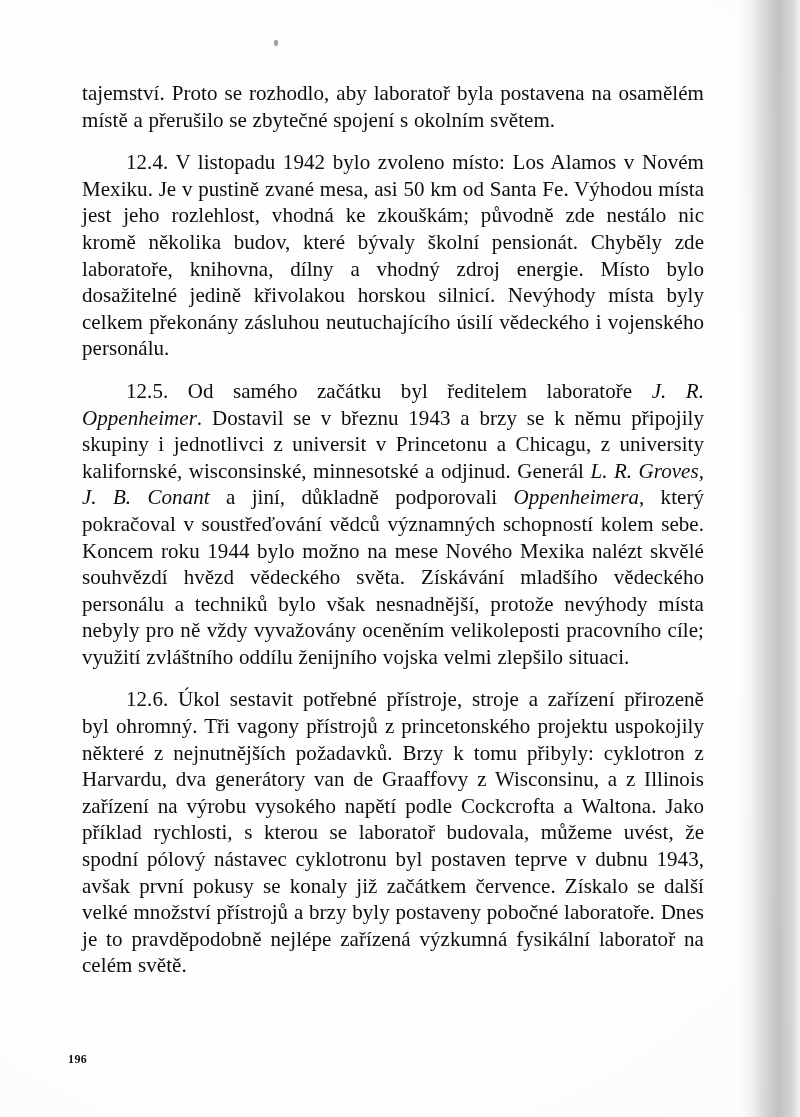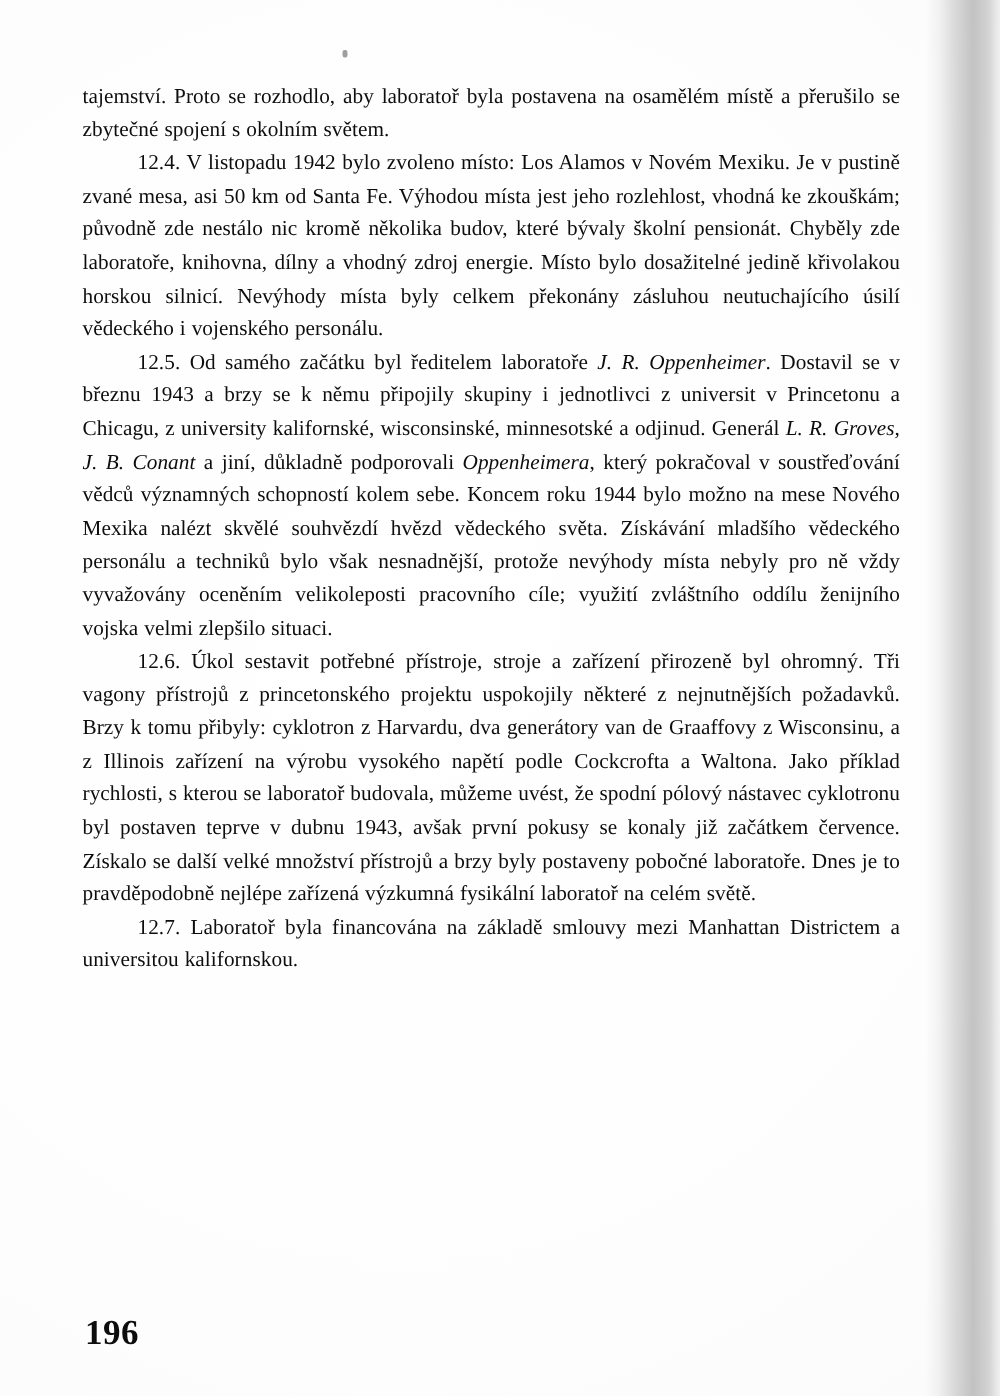--- a/index.html
+++ b/index.html
@@ -70,43 +70,43 @@
   }
 
   .text-column {
     position: absolute;
     left: 66px;
     top: 64px;
     width: 654px;
   }
 
   p.para {
-    margin: 0;
+    margin: 16px;
     text-align: justify;
     text-justify: inter-word;
-    font-size: 17px;
+    font-size: 21px;
     line-height: 26.6px;
     letter-spacing: 0.05px;
     word-spacing: 0.4px;
     hyphens: manual;
     text-indent: 0;
   }
 
   p.para.indented {
     text-indent: 44px;
   }
 
   p.para em {
   }
 
   .page-number {
     position: absolute;
     left: 68px;
     top: 1053px;
-    font-size: 28px;
+    font-size: 12px;
     font-weight: bold;
     line-height: 1;
     letter-spacing: 0.4px;
   }
 </style>
 </head>
 <body>
 
 <div class="page">
 
@@ -116,21 +116,20 @@
   <div class="text-column">
 
     <p class="para">tajemství. Proto se rozhodlo, aby laboratoř byla postavena na osamělém místě a přerušilo se zbytečné spojení s okolním světem.</p>
 
     <p class="para indented">12.4. V listopadu 1942 bylo zvoleno místo: Los Alamos v Novém Mexiku. Je v pustině zvané mesa, asi 50 km od Santa Fe. Výhodou místa jest jeho rozlehlost, vhodná ke zkouškám; původně zde nestálo nic kromě několika budov, které bývaly školní pensionát. Chyběly zde laboratoře, knihovna, dílny a vhodný zdroj energie. Místo bylo dosažitelné jedině křivolakou horskou silnicí. Nevýhody místa byly celkem překonány zásluhou neutuchajícího úsilí vědeckého i vojenského personálu.</p>
 
     <p class="para indented"><span>12.5. Od samého začátku byl ředitelem laboratoře </span><em>J. R. Oppenheimer</em><span>. Dostavil se v březnu 1943 a brzy se k němu připojily skupiny i jednotlivci z universit v Princetonu a Chicagu, z university kalifornské, wisconsinské, minnesotské a odjinud. Generál </span><em>L. R. Groves, J. B. Conant</em><span> a jiní, důkladně podporovali </span><em>Oppenheimera</em><span>, který pokračoval v soustřeďování vědců významných schopností kolem sebe. Koncem roku 1944 bylo možno na mese Nového Mexika nalézt skvělé souhvězdí hvězd vědeckého světa. Získávání mladšího vědeckého personálu a techniků bylo však nesnadnější, protože nevýhody místa nebyly pro ně vždy vyvažovány oceněním velikoleposti pracovního cíle; využití zvláštního oddílu ženijního vojska velmi zlepšilo situaci.</span></p>
 
     <p class="para indented">12.6. Úkol sestavit potřebné přístroje, stroje a zařízení přirozeně byl ohromný. Tři vagony přístrojů z princetonského projektu uspokojily některé z nejnutnějších požadavků. Brzy k tomu přibyly: cyklotron z Harvardu, dva generátory van de Graaffovy z Wisconsinu, a z Illinois zařízení na výrobu vysokého napětí podle Cockcrofta a Waltona. Jako příklad rychlosti, s kterou se laboratoř budovala, můžeme uvést, že spodní pólový nástavec cyklotronu byl postaven teprve v dubnu 1943, avšak první pokusy se konaly již začátkem července. Získalo se další velké množství přístrojů a brzy byly postaveny pobočné laboratoře. Dnes je to pravděpodobně nejlépe zařízená výzkumná fysikální laboratoř na celém světě.</p>
 
-    <p class="para indented">12.7. Laboratoř byla financována na základě smlouvy mezi Manhattan Districtem a universitou kalifornskou.</p>
 
   </div>
 
   <div class="page-number">196</div>
 
   <div class="gutter-shadow"></div>
   <div class="gutter-edge"></div>
 
 </div>
 

